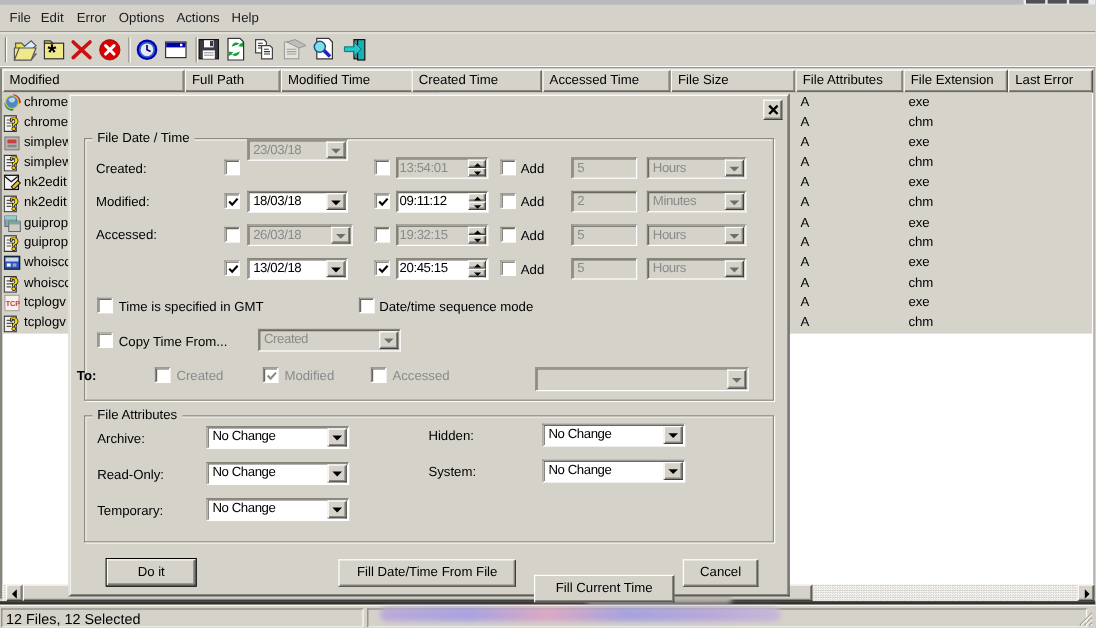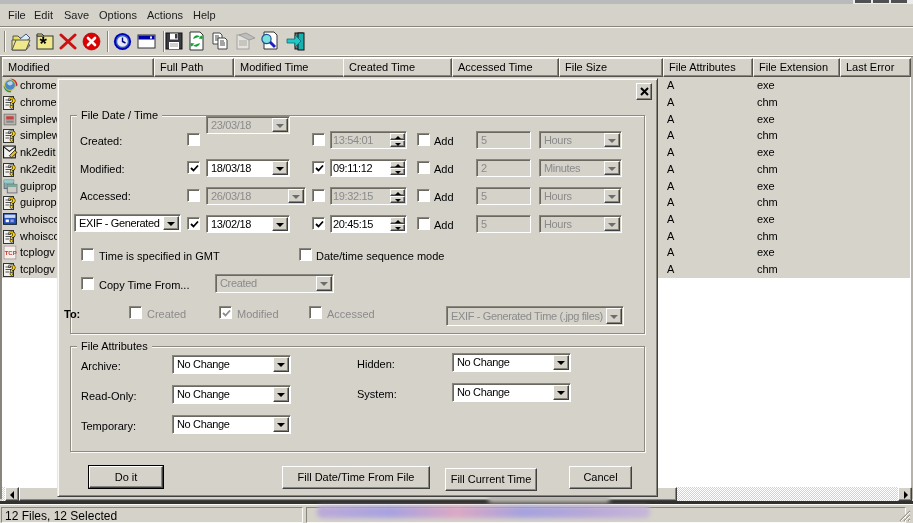--- a/index.html
+++ b/index.html
@@ -83,21 +83,21 @@
 
 <div class="ab" style="left:0;top:0;width:913px;height:4px;background:#b9babc"></div>
 <div class="ab" style="left:853px;top:0;width:60px;height:4px;background:#ececec"></div>
 <div class="ab" style="left:855px;top:0;width:16px;height:3px;background:#4e5052"></div>
 <div class="ab" style="left:873px;top:0;width:16px;height:3px;background:#4e5052"></div>
 <div class="ab" style="left:891px;top:0;width:16px;height:3px;background:#4e5052"></div>
 
 <div class="ab" style="left:0;top:4px;width:913px;height:22px;background:#d5d2ca">
 <span class="ab" style="left:8px;top:5px;color:#1c1c1c">File</span>
 <span class="ab" style="left:34px;top:5px;color:#1c1c1c">Edit</span>
-<span class="ab" style="left:64px;top:5px;color:#1c1c1c">Save</span>
+<span class="ab" style="left:64px;top:5px;color:#1c1c1c">Error</span>
 <span class="ab" style="left:99px;top:5px;color:#1c1c1c">Options</span>
 <span class="ab" style="left:147px;top:5px;color:#1c1c1c">Actions</span>
 <span class="ab" style="left:193px;top:5px;color:#1c1c1c">Help</span>
 </div>
 <div class="ab" style="left:0;top:26px;width:913px;height:1px;background:#87857c"></div>
 <div class="ab" style="left:0;top:27px;width:913px;height:1px;background:#fbfaf6"></div>
 
 <div class="ab" style="left:0;top:28px;width:913px;height:27px;background:#d5d2ca">
 <div class="ab" style="left:4px;top:3px;width:1px;height:21px;background:#87857c"></div>
 <div class="ab" style="left:5px;top:3px;width:1px;height:21px;background:#fbfaf6"></div>
@@ -290,26 +290,20 @@
 </div>
 
 <div class="grp" style="left:70px;top:115px;width:575px;height:219px">
         <span class="cap">File Date / Time</span>
       </div>
 
 <span class="ab lbl" style="left:80px;top:134px">Created:</span>
 <span class="ab lbl" style="left:80px;top:162px">Modified:</span>
 <span class="ab lbl" style="left:80px;top:189px">Accessed:</span>
 
-<div class="combo" style="left:74px;top:214px;width:107px;height:18px">
-        <span class="ct">EXIF - Generated</span>
-        <div class="da">
-          <i></i>
-        </div>
-      </div>
 
 <div class="cb" style="left:187px;top:133px"></div>
 <div class="combo dis" style="left:206px;top:116px;width:84px;height:18px">
         <span class="ct">23/03/18</span>
         <div class="da dis">
           <i></i>
         </div>
       </div>
 <div class="cb" style="left:312px;top:133px"></div>
 <div class="combo dis spin" style="left:330px;top:131px;width:77px;height:18px">
@@ -364,21 +358,21 @@
         <span class="ct">2</span>
       </div>
 <div class="combo dis" style="left:539px;top:159px;width:83px;height:18px">
         <span class="ct">Minutes</span>
         <div class="da dis">
           <i></i>
         </div>
       </div>
 
 <div class="cb" style="left:187px;top:189px"></div>
-<div class="combo dis" style="left:206px;top:187px;width:100px;height:18px">
+<div class="combo dis" style="left:206px;top:187px;width:88px;height:18px">
         <span class="ct">26/03/18</span>
         <div class="da dis">
           <i></i>
         </div>
       </div>
 <div class="cb" style="left:312px;top:189px"></div>
 <div class="combo dis spin" style="left:330px;top:187px;width:77px;height:18px">
         <span class="ct" style="left:2px">19:32:15</span>
         <div class="sb up" style="top:1px">
           <i></i>
@@ -455,21 +449,20 @@
 <span class="ab lbl glbl" style="left:147px;top:307px">Created</span>
 <div class="cb" style="left:219px;top:306px">
         <svg width="11" height="11" viewBox="0 0 11 11">
           <path d="M2 5 L4.5 7.5 L9 2.5" stroke="#8b8b8b" stroke-width="1.8" fill="none"></path>
         </svg>
       </div>
 <span class="ab lbl glbl" style="left:237px;top:307px">Modified</span>
 <div class="cb" style="left:309px;top:306px"></div>
 <span class="ab lbl glbl" style="left:327px;top:307px">Accessed</span>
 <div class="combo dis" style="left:446px;top:306px;width:178px;height:20px">
-        <span class="ct" style="top:3px">EXIF - Generated Time (.jpg files)</span>
         <div class="da dis">
           <i style="top:6px"></i>
         </div>
       </div>
 
 <div class="grp" style="left:70px;top:346px;width:575px;height:106px">
         <span class="cap">File Attributes</span>
       </div>
 <span class="ab lbl" style="left:81px;top:359px">Archive:</span>
 <div class="combo" style="left:172px;top:355px;width:119px;height:19px">
@@ -503,21 +496,21 @@
 <div class="combo" style="left:172px;top:415px;width:119px;height:19px">
         <span class="ct">No Change</span>
         <div class="da">
           <i style="top:5px"></i>
         </div>
       </div>
 
 <div class="ab" style="left:88px;top:465px;width:76px;height:24px;background:#000"></div>
 <div class="btn" style="left:89px;top:466px;width:74px;height:22px;line-height:20px">Do it</div>
 <div class="btn" style="left:282px;top:466px;width:148px;height:23px;line-height:21px">Fill Date/Time From File</div>
-<div class="btn" style="left:445px;top:468px;width:92px;height:23px;line-height:21px">Fill Current Time</div>
+<div class="btn" style="left:445px;top:479px;width:117px;height:23px;line-height:21px">Fill Current Time</div>
 <div class="btn" style="left:569px;top:466px;width:63px;height:23px;line-height:21px">Cancel</div>
 
 </div>
 
 <div class="ab" style="left:2px;top:487px;width:909px;height:14px;background:repeating-conic-gradient(#fff 0% 25%,#d5d2ca 0% 50%) 0 0/2px 2px"></div>
 <div class="ab raised" style="left:5px;top:487px;width:14px;height:14px">
 <svg class="ab" style="left:3px;top:3px" width="7" height="8">
         <path d="M5 0 L1 4 L5 8 Z" fill="#000"></path>
       </svg>
 </div>

